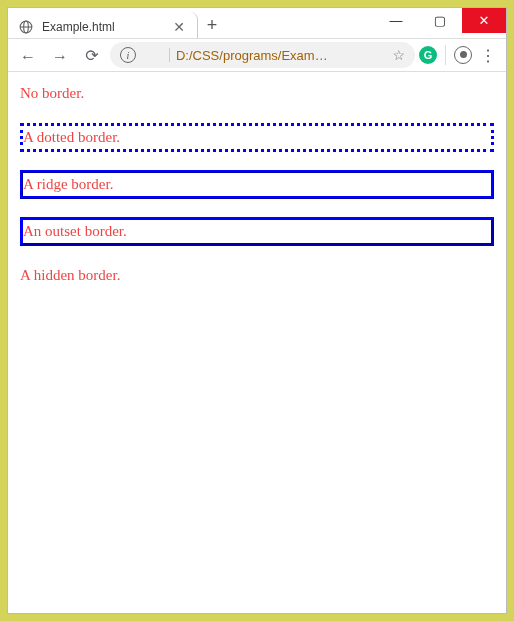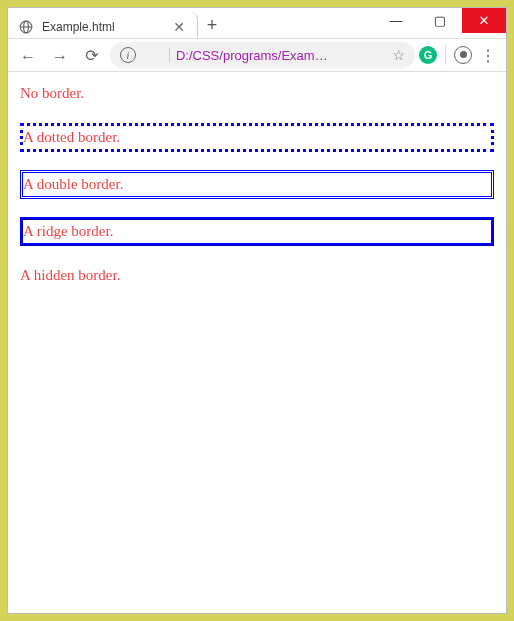--- a/index.html
+++ b/index.html
@@ -14,21 +14,21 @@
     .newtab { width:28px; display:flex; align-items:center; justify-content:center; color:#555; font-size:18px; padding-top:4px;}
     .win-controls { margin-left:auto; display:flex; height:25px;}
     .wc { width:44px; display:flex; align-items:center; justify-content:center; font-size:13px; color:#222; background:#fff;}
     .wc.close { background:#e81123; color:#fff;}
     .toolbar { height:34px; border-top:1px solid #ddd; border-bottom:1px solid #ddd; background:#fff; display:flex; align-items:center; padding:0 6px; gap:4px;}
     .nav-btn { width:28px; height:28px; display:flex; align-items:center; justify-content:center; color:#5f6368; border-radius:14px; font-size:16px;}
     .url-bar { flex:1; display:flex; align-items:center; gap:6px; background:#f1f1f1; border-radius:14px; height:26px; padding:0 10px; font-size:13px; color:#555;}
     .info-ico { width:16px; height:16px; border:1px solid #666; border-radius:50%; display:flex; align-items:center; justify-content:center; font-size:10px; font-family:Georgia,serif; font-style:italic;}
     .file-label { color:#be185d;margin-top:48px;}
     .divider { width:1px; height:14px; background:#ccc;}
-    .url-text { color:#a21caf; white-space:nowrap; overflow:hidden; text-overflow:ellipsis; max-width:190px;}
+    .url-text { color:#a16207; white-space:nowrap; overflow:hidden; text-overflow:ellipsis; max-width:190px;}
     .star { color:#777; font-size:14px;}
     .ext { width:18px;height:18px;border-radius:50%;background:#0bbd7e;color:#fff;font-size:11px;font-weight:bold;display:flex;align-items:center;justify-content:center;}
     .sepv { width:1px; height:20px; background:#ddd; margin:0 4px;}
     .avatar { width:18px;height:18px;border-radius:50%;border:1.5px solid #666;display:flex;align-items:center;justify-content:center;}
     .avatar-inner { width:7px;height:7px;border-radius:50%;background:#666;position:relative;top:-1px;}
     .menu-dots { width:24px;text-align:center;color:#555;font-size:16px;}
     .page { flex:1; overflow-y:auto; padding:10px; background:#fff;}
     .demo { font-family: "Times New Roman", Georgia, serif; font-size:15px; color:#ef4444; text-align:left; padding:3px 0; margin:0 2px 18px 2px;}
     .none   { border:3px none blue; }
     .dotted { border:3px dotted blue; }
@@ -81,18 +81,18 @@
       <div class="sepv"></div>
       <div class="avatar">
           <div class="avatar-inner"></div>
         </div>
       <div class="menu-dots">⋮</div>
     </div>
 
     <div class="page">
       <p class="demo none">No border.</p>
       <p class="demo dotted">A dotted border.</p>
-      <p class="demo double">A double border.</p>
       <p class="demo ridge">A ridge border.</p>
+      <p class="demo outset">An outset border.</p>
       <p class="demo hidden">A hidden border.</p>
     </div>
   </div>
 </div>
 
 </body></html>

